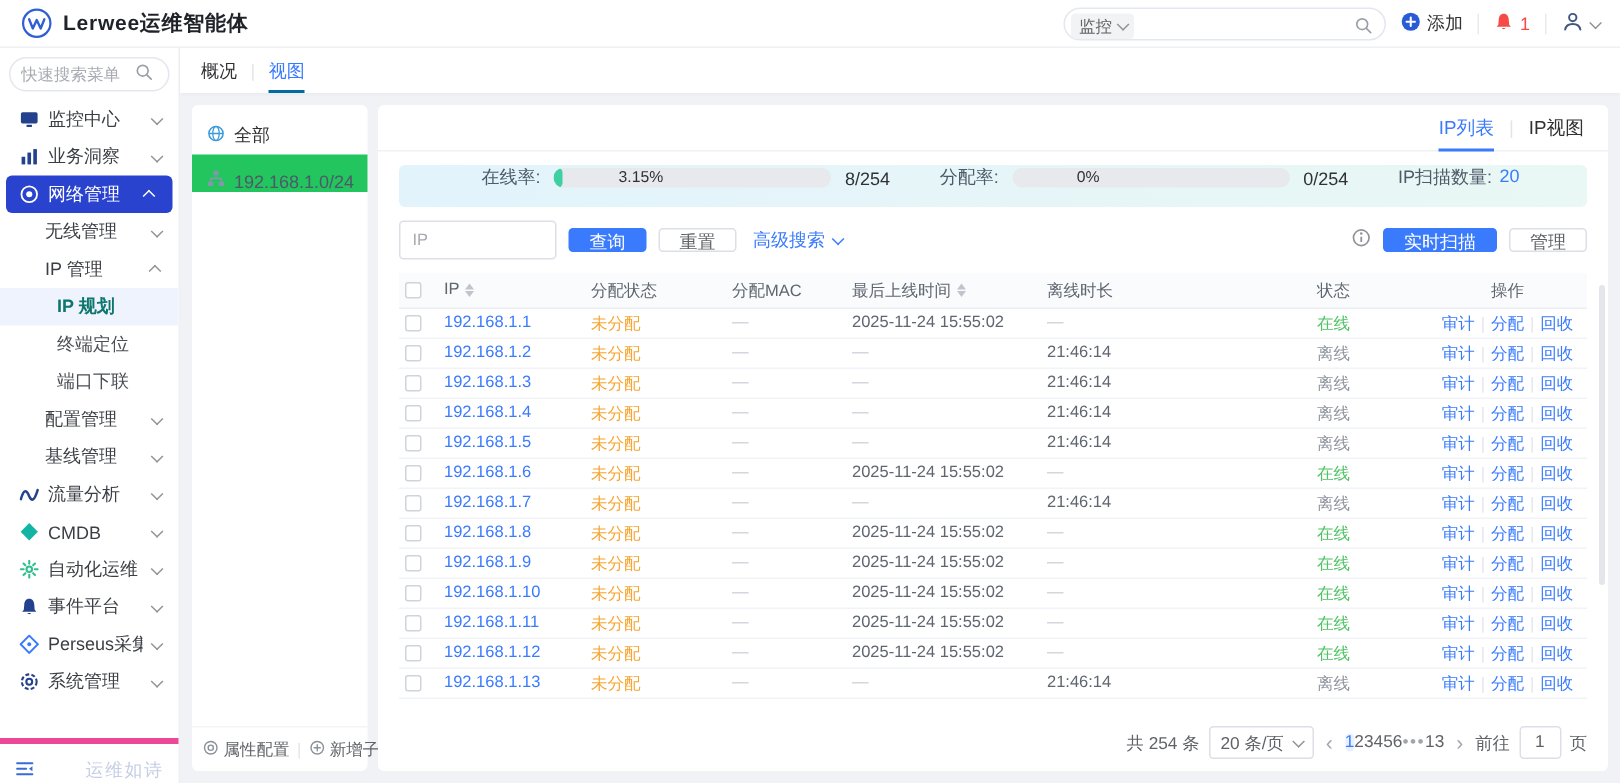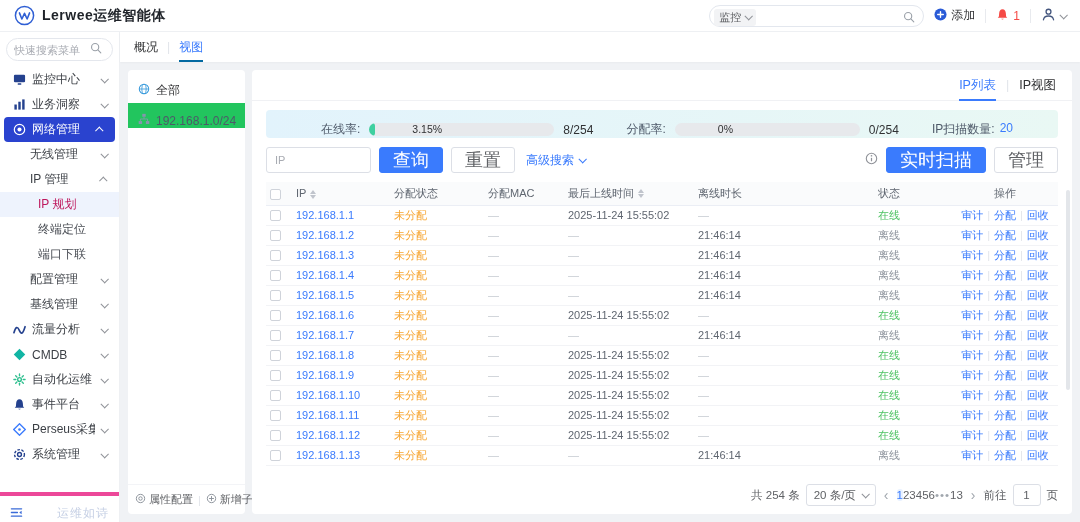--- a/index.html
+++ b/index.html
@@ -33,21 +33,21 @@
   .menu-search input { border: 0; outline: 0; width: 72px; font-size: 11px; color: #606266; font-family: inherit; }
   .menu-search input::placeholder { color: #a8abb2; }
   nav.menu { flex: 1; overflow: hidden; padding-top: 2px; }
   .menu-item { height: 25px; display: flex; align-items: center; gap: 6px; padding: 0 10px 0 12px; cursor: pointer; color: #3b3f45; font-size: 12px; }
   .menu-item .mi-icon { width: 14px; display: inline-flex; justify-content: center; flex: none; }
   .menu-item .mi-label { flex: 1; white-space: nowrap; overflow: hidden; }
   .menu-item .chev { margin-right: 2px; flex: none; }
   .menu-item.lvl2 { padding-left: 30px; }
   .menu-item.lvl3 { padding-left: 38px; color: #4a4e55; }
   .menu-item.active { background: #2a43cf; color: #fff; border-radius: 4px; margin: 0 4px; padding-left: 8px; }
-  .menu-item.selected { background: #eef3fd; color: #be185d; }
+  .menu-item.selected { background: #eef3fd; color: #0f766e; font-weight: bold; }
   .sidebar-footer { height: 30px; border-top: 4px solid #ec4899; display: flex; align-items: flex-end; padding: 0 10px; }
   .footer-poem { margin-left: auto; color: #c5cfe4; font-size: 12px; letter-spacing: 1px; }
 
   
   .main { flex: 1; display: flex; flex-direction: column; min-width: 0; }
   .page-tabs { height: 30px; background: #fff; display: flex; align-items: center; gap: 9px; padding: 0 14px; flex: none; box-shadow: 0 1px 2px rgba(0,0,0,.03); }
   .ptab { height: 30px; line-height: 30px; cursor: pointer; color: #303133; }
   .ptab.active { color: #3a7bfd; border-bottom: 2px solid #0369a1; }
   .tab-sep { color: #e2e5ea; }
   .refresh { margin-left: auto; display: inline-flex; cursor: pointer; }
@@ -63,35 +63,35 @@
   .tree-footer .sep { color: #e2e5ea; }
 
   
   .card { flex: 1; background: #fff; border-radius: 4px; display: flex; flex-direction: column; min-width: 0; position: relative; }
   .card-tabs { height: 31px; border-bottom: 1px solid #f0f1f4; display: flex; align-items: center; justify-content: flex-end; gap: 10px; padding: 0 16px; font-size: 12.5px; flex: none; }
   .ctab { height: 31px; line-height: 31px; cursor: pointer; color: #303133; }
   .ctab.active { color: #3a7bfd; border-bottom: 2px solid #3a7bfd; }
   .card-body { flex: 1; display: flex; flex-direction: column; gap: 9px; padding: 9px 14px 8px; min-height: 0; }
 
   
-  .stats { height: 28px; background: linear-gradient(90deg, #e2f3fc, #e9f8f4); border-radius: 4px; display: flex; align-items: flex-end; padding: 0 45px 0 55px; justify-content: space-between; flex: none; }
+  .stats { height: 28px; background: linear-gradient(90deg, #e2f3fc, #e9f8f4); border-radius: 4px; display: flex; align-items: flex-start; padding: 0 45px 0 55px; justify-content: space-between; flex: none; }
   .stat { display: flex; align-items: center; gap: 9px; }
   .stat-label { color: #4e5969; }
   .track { position: relative; width: 185px; height: 13px; background: #e7e9ec; border-radius: 7px; overflow: hidden; }
   .fill { position: absolute; left: 0; top: 0; bottom: 0; background: #3ed0a0; border-radius: 7px; }
   .pct { position: absolute; left: 7px; top: 0; line-height: 13px; font-size: 10.5px; color: #303133; padding-left: 36px; }
   .ratio { color: #303133; }
   .scan { color: #4e5969; display: flex; gap: 5px; }
   .scan b { color: #3a7bfd; font-weight: 400; }
 
   
   .filter-row { display: flex; align-items: center; gap: 8px; flex: none; }
   .ip-input { width: 105px; height: 26px; border: 1px solid #dcdfe6; border-radius: 3px; padding: 0 8px; font-size: 11px; font-family: inherit; outline: none; color: #606266; }
   .ip-input::placeholder { color: #a8abb2; }
-  .btn { height: 26px; padding: 0 13px; border-radius: 3px; font-size: 18px; cursor: pointer; border: 1px solid #dcdfe6; background: #fff; color: #606266; font-family: inherit; }
+  .btn { height: 16px; padding: 0 13px; border-radius: 3px; font-size: 12px; cursor: pointer; border: 1px solid #dcdfe6; background: #fff; color: #606266; font-family: inherit; }
   .btn.primary { background: #3a7bfd; border-color: #3a7bfd; color: #fff; }
   .adv-link { color: #3a7bfd; cursor: pointer; display: inline-flex; align-items: center; gap: 5px; margin-left: 3px; justify-content: center; }
   .fspacer { flex: 1; }
 
   
   table { width: 100%; border-collapse: collapse; table-layout: fixed; font-size: 11px; }
   thead th { height: 23px; background: #fafbfc; color: #5f6670; font-weight: 400; text-align: left; padding: 0 4px; border-bottom: 1px solid #ebeef5; white-space: nowrap; }
   tbody td { height: 20px; padding: 0 4px; border-bottom: 1px solid #f2f3f6; color: #5f6670; white-space: nowrap; overflow: hidden; }
   th.c-ops, td.c-ops { text-align: center; }
   .cb { width: 11px; height: 11px; border: 1px solid #cfd3da; border-radius: 2px; display: inline-block; background: #fff; cursor: pointer; vertical-align: middle; }

